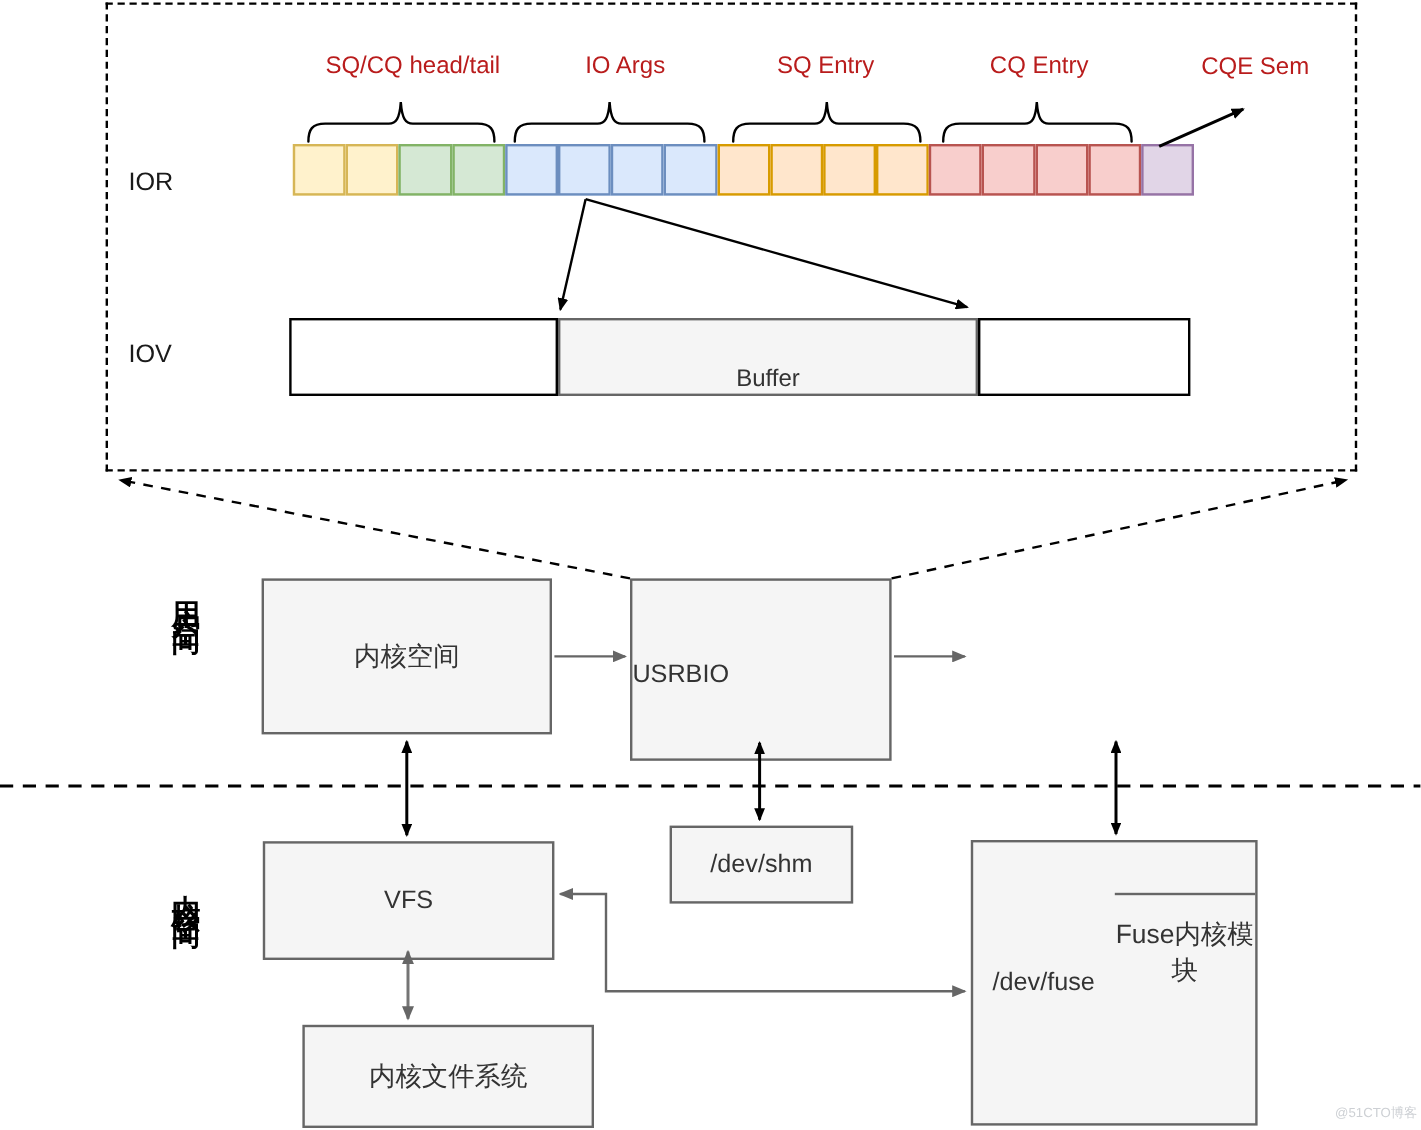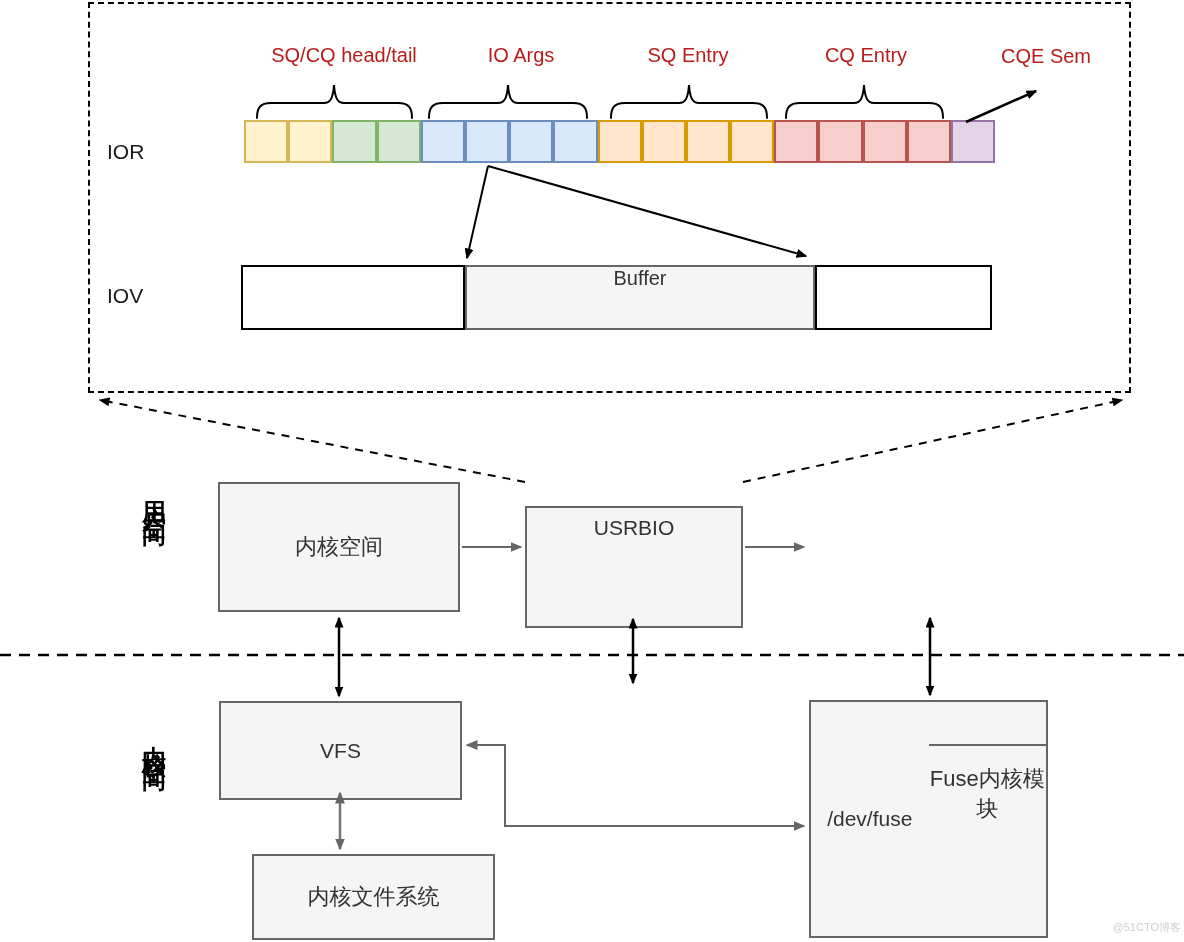--- a/index.html
+++ b/index.html
@@ -9,29 +9,29 @@
   }
   .abs{position:absolute;}
   
   #detail-panel{left:88px;top:2px;width:1043px;height:391px;border:2.5px dashed #000;box-sizing:border-box;}
   .row-label{font-size:21px;color:#1a1a1a;}
   .group-label{font-size:20px;color:#b91c1c;white-space:nowrap;transform:translateX(-50%);}
   
   #ior-cells{left:244px;top:120px;display:flex;}
   .ior-cell{width:44.2px;height:43px;box-sizing:border-box;border:2px solid #999;}
   
-  .iov-box{box-sizing:border-box;display:flex;align-items:flex-start;justify-content:center;}
+  .iov-box{box-sizing:border-box;display:flex;align-items:flex-end;justify-content:center;}
   #iov-left {left:241px;top:265px;width:224px;height:65px;border:2px solid #000;background:#fff;}
   #iov-buffer{left:465px;top:265px;width:350px;height:65px;border:2px solid #666;background:#f5f5f5;font-size:20px;color:#333;}
   #iov-right{left:815px;top:265px;width:177px;height:65px;border:2px solid #000;background:#fff;}
   
   .dbox{box-sizing:border-box;background:#f5f5f5;border:2px solid #666;display:flex;align-items:center;justify-content:center;font-size:21px;color:#333;}
   .dbox .sect{width:100%;display:flex;align-items:center;justify-content:center;}
   #user-process{left:218px;top:482px;width:242px;height:130px;font-size:22px;}
-  #usrbio-box{left:525px;top:482px;width:218px;height:122px;flex-direction:column;justify-content:flex-start;margin-top:24px;}
+  #usrbio-box{left:525px;top:482px;width:218px;height:152px;flex-direction:row;justify-content:flex-start;}
   #usrbio-title{margin-top:8px;font-size:21px;}
   #ior-iov-box{margin-top:9px;width:156px;height:66px;box-sizing:border-box;border:2px solid #666;border-radius:12px;background:#f5f5f5;display:flex;align-items:center;justify-content:center;font-size:21px;color:#333;}
   #fuse-daemon-box{left:808px;top:482px;width:242px;height:130px;flex-direction:column;padding:0;}
   #fuse-daemon-box .sect{height:65px;box-sizing:border-box;}
   #fuse-daemon-box .sect+.sect{border-top:2px solid #666;}
   #dev-shm{left:558px;top:688px;width:153px;height:65px;}
   #vfs-box{left:219px;top:701px;width:243px;height:99px;}
   #kernel-fs{left:219px;top:854px;width:243px;height:86px;font-size:22px;margin-left:33px;}
   #dev-fuse-box{left:809px;top:700px;width:239px;height:238px;flex-direction:row;justify-content:flex-start;padding:0;}
   #dev-fuse-sect{height:87px;box-sizing:border-box;width:100%;display:flex;align-items:center;justify-content:center;}
@@ -89,20 +89,23 @@
   <div id="user-space-label" class="abs space-label">用户空间</div>
   <div id="kernel-space-label" class="abs space-label">内核空间</div>
 
   <div id="user-process" class="abs dbox">
     <span>内核空间</span>
   </div>
   <div id="usrbio-box" class="abs dbox">
     <div id="usrbio-title">USRBIO</div>
   </div>
 
+  <div id="dev-shm" class="abs dbox">
+    <span>/dev/shm</span>
+  </div>
   <div id="vfs-box" class="abs dbox">
     <span>VFS</span>
   </div>
   <div id="kernel-fs" class="abs dbox">
     <span>内核文件系统</span>
   </div>
   <div id="dev-fuse-box" class="abs dbox">
     <div id="dev-fuse-sect">/dev/fuse</div>
     <div id="fuse-module-sect">
       <div id="fuse-module-label">Fuse内核模块</div>

